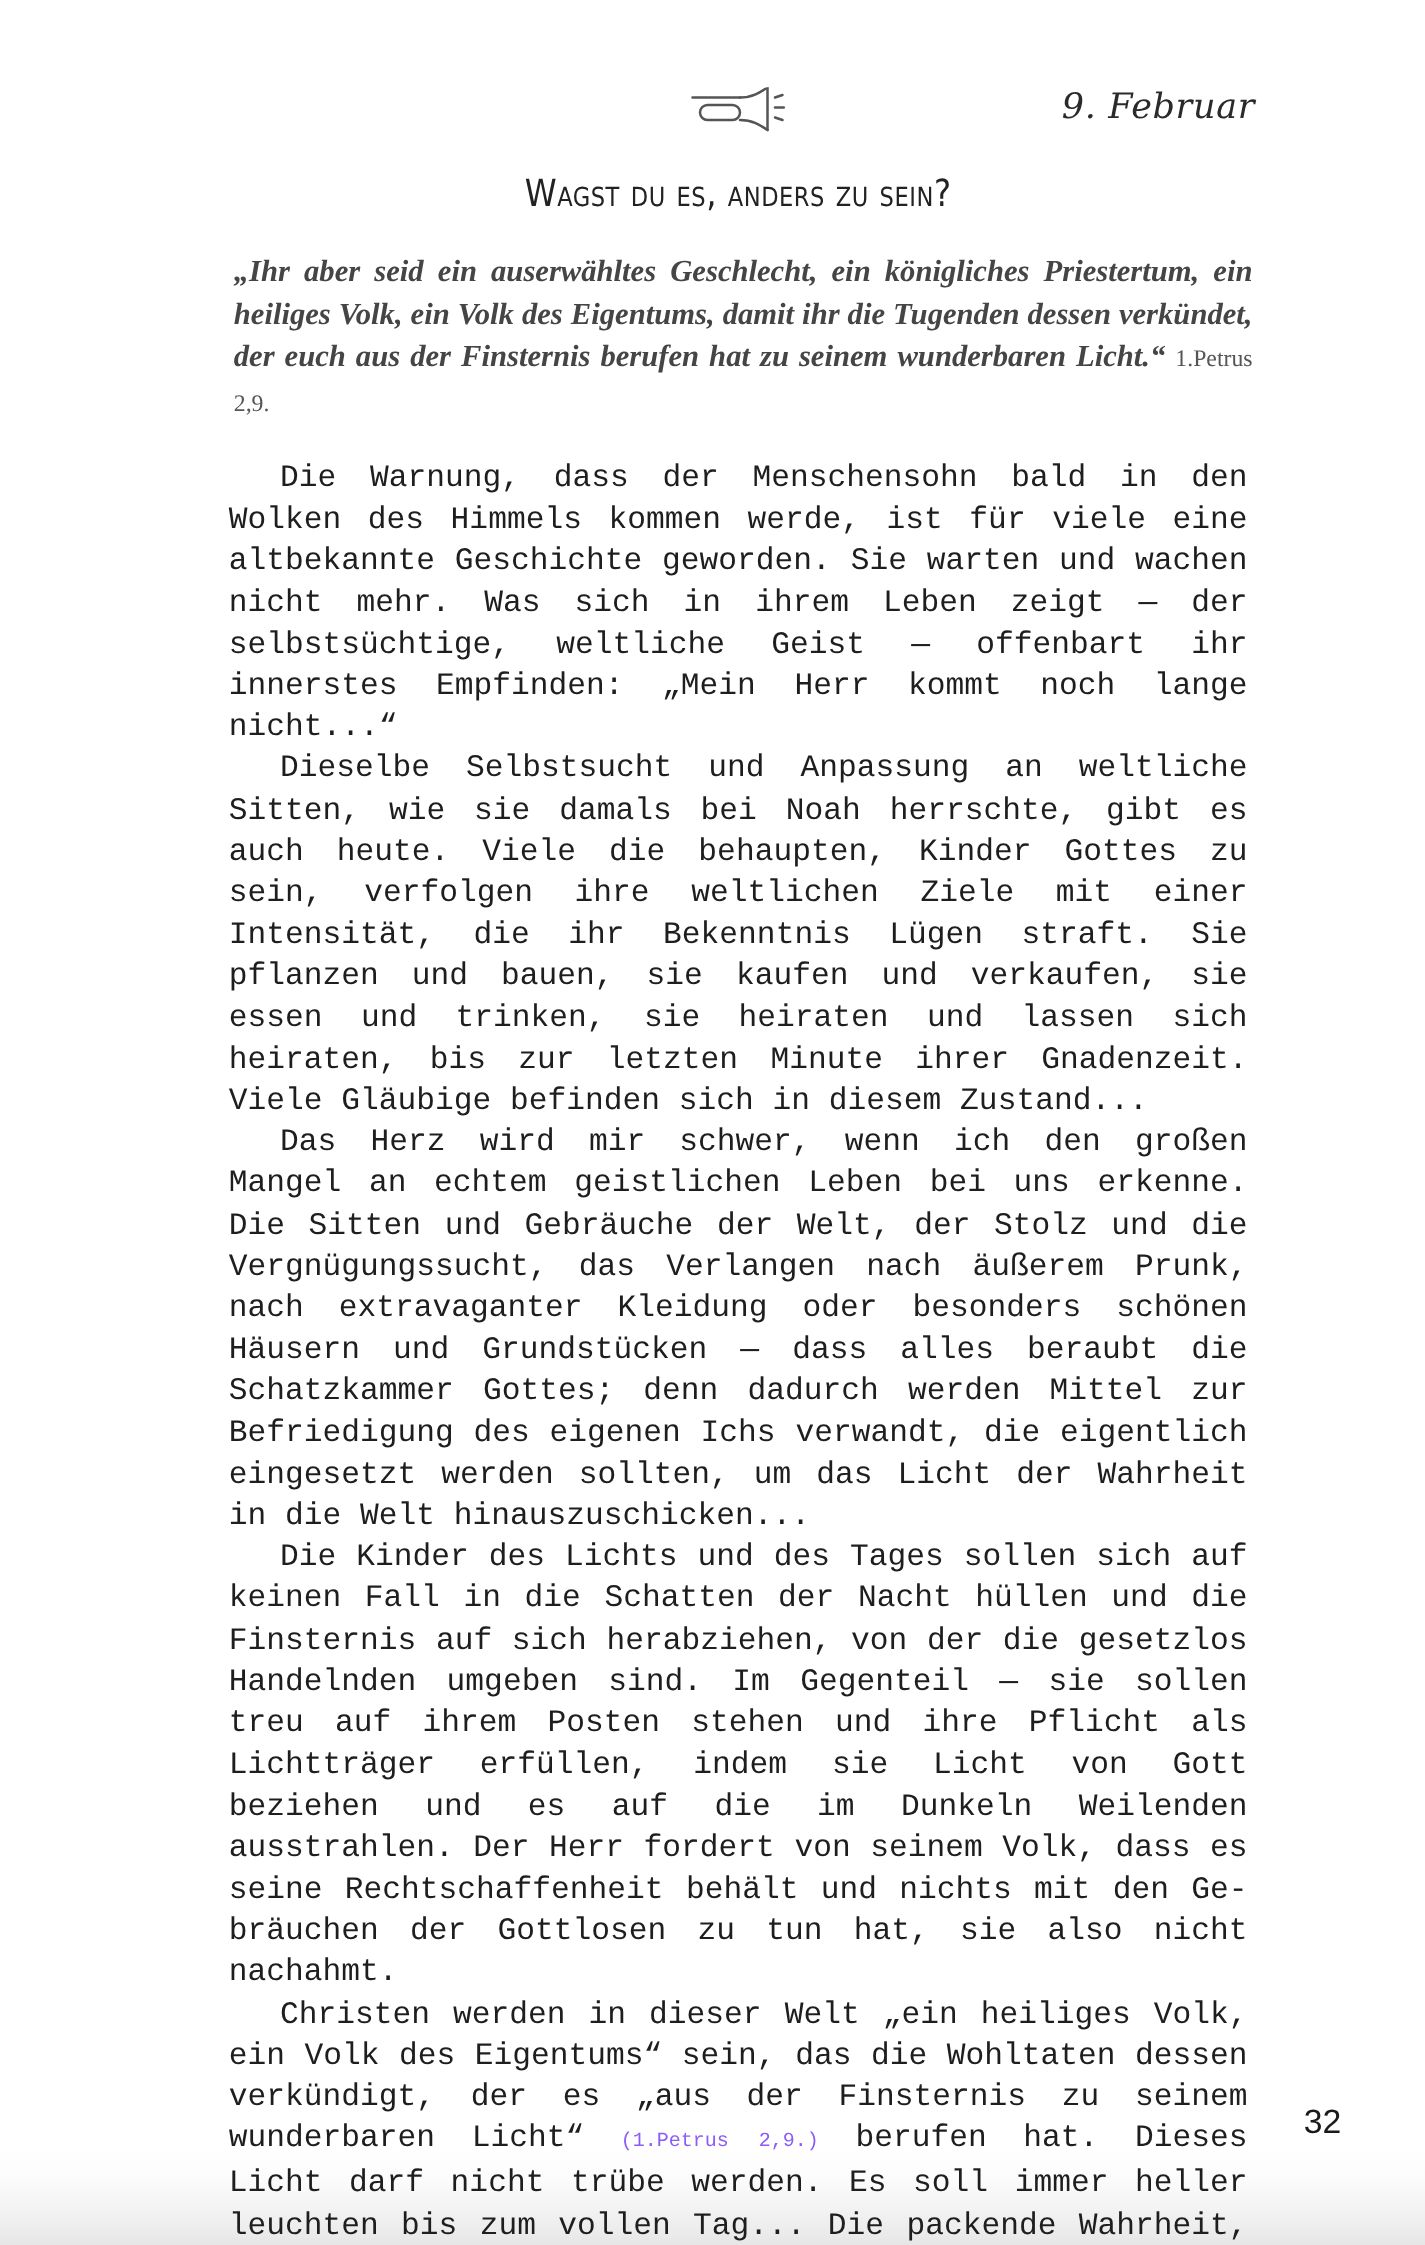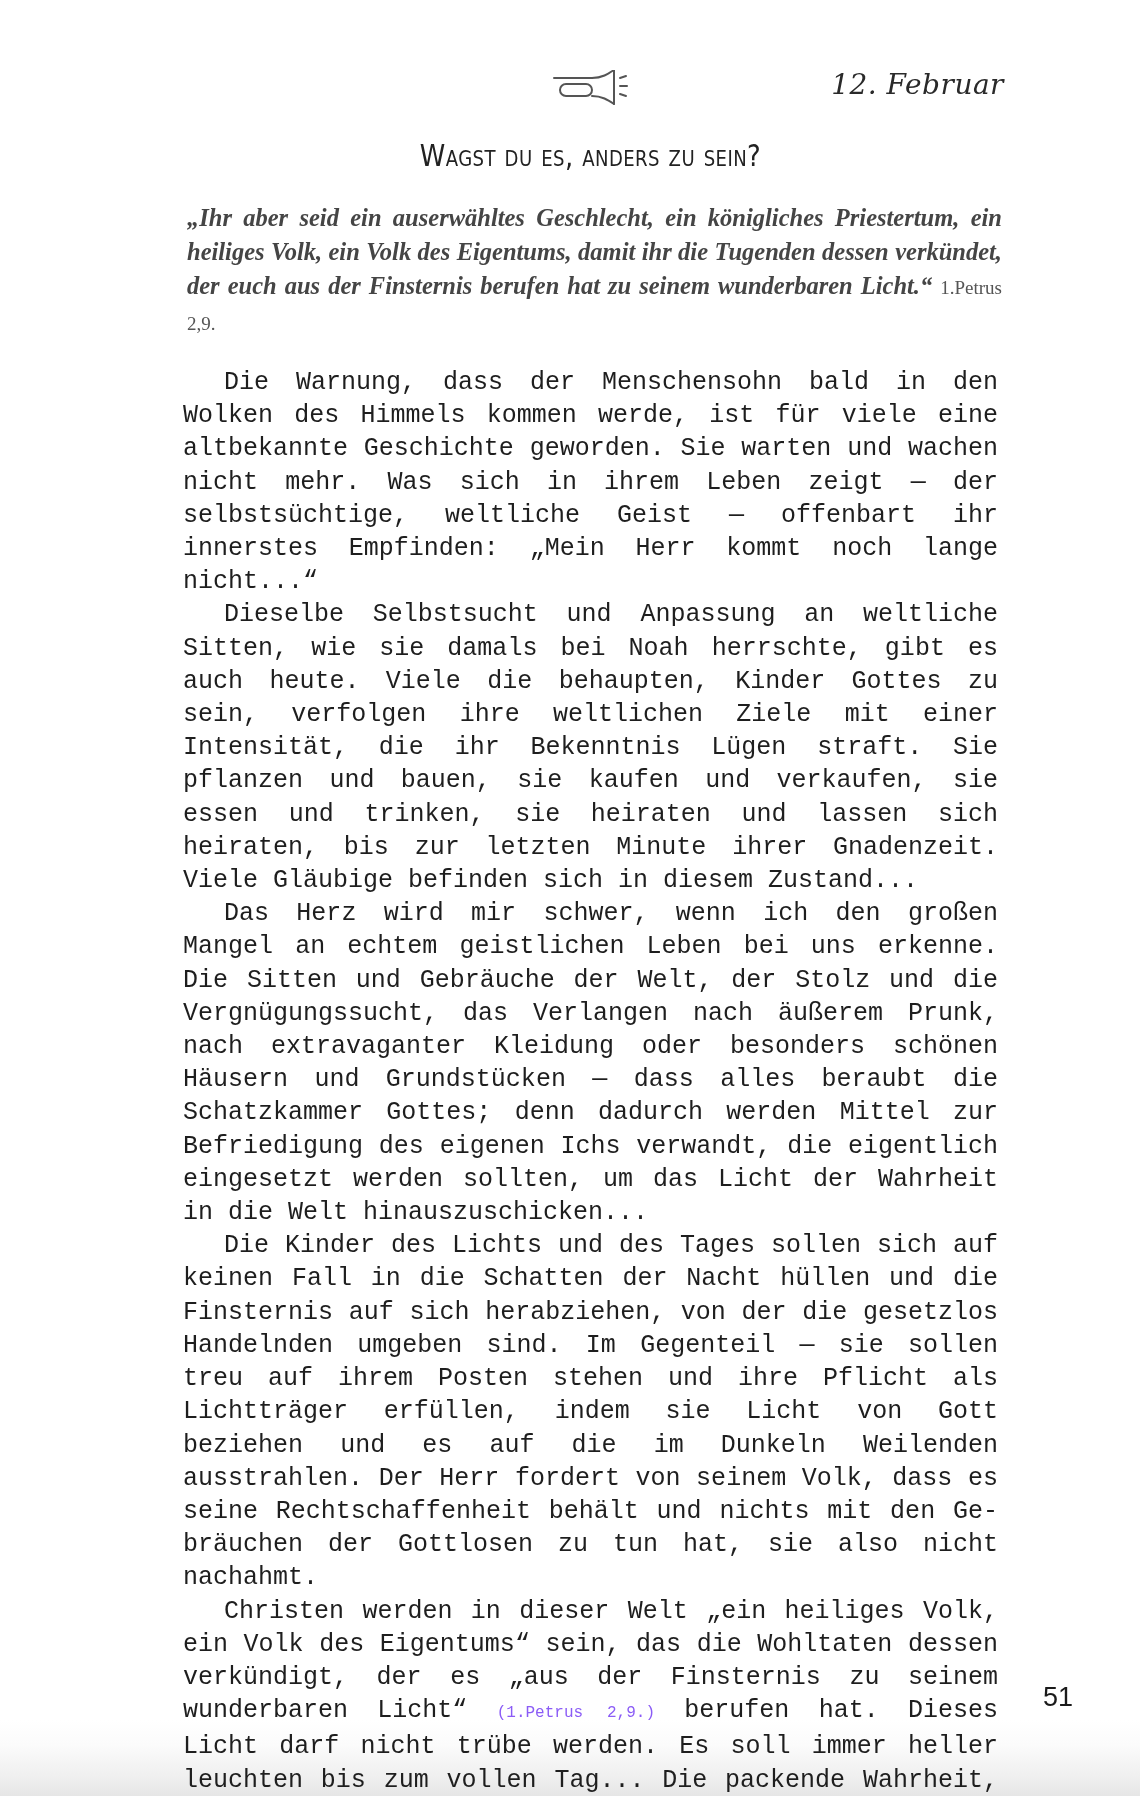--- a/index.html
+++ b/index.html
@@ -111,28 +111,28 @@
     <line x1="2" y1="8" x2="40" y2="8"></line>
     <rect x="8" y="14" width="32" height="12" rx="6" ry="6"></rect>
     <path d="M40 8 C 50 8, 56 4, 62 0"></path>
     <path d="M40 26 C 50 26, 56 30, 62 34"></path>
     <line x1="62" y1="0" x2="62" y2="34"></line>
     <line x1="68" y1="8" x2="74" y2="6"></line>
     <line x1="68" y1="16" x2="75" y2="16"></line>
     <line x1="68" y1="24" x2="74" y2="26"></line>
   </svg>
 
-  <div class="date">12. Februar</div>
+  <div class="date">9. Februar</div>
 
   <h1 class="title">Wagst du es, anders zu sein?</h1>
 
   <p class="quote"><span>„Ihr aber seid ein auserwähltes Geschlecht, ein königliches Priester­tum, ein heiliges Volk, ein Volk des Eigentums, damit ihr die Tugenden dessen verkündet, der euch aus der Finsternis berufen hat zu seinem wunderbaren Licht.“</span> <span class="ref">1.Petrus 2,9.</span></p>
 
   <div class="body">
     <p>Die Warnung, dass der Menschensohn bald in den Wolken des Himmels kommen werde, ist für viele eine altbekannte Geschichte geworden. Sie warten und wachen nicht mehr. Was sich in ihrem Leben zeigt — der selbstsüchtige, weltliche Geist — offenbart ihr innerstes Empfinden: „Mein Herr kommt noch lange nicht...“</p>
     <p>Dieselbe Selbstsucht und Anpassung an weltliche Sitten, wie sie damals bei Noah herrschte, gibt es auch heute. Viele die behaup­ten, Kinder Gottes zu sein, verfolgen ihre weltlichen Ziele mit einer Intensität, die ihr Bekenntnis Lügen straft. Sie pflanzen und bauen, sie kaufen und verkaufen, sie essen und trinken, sie heiraten und lassen sich heiraten, bis zur letzten Minute ihrer Gnadenzeit. Viele Gläubige befinden sich in diesem Zustand...</p>
     <p>Das Herz wird mir schwer, wenn ich den großen Mangel an echtem geistlichen Leben bei uns erkenne. Die Sitten und Gebräuche der Welt, der Stolz und die Vergnügungssucht, das Verlangen nach äußerem Prunk, nach extravaganter Kleidung oder besonders schö­nen Häusern und Grundstücken — dass alles beraubt die Schatz­kammer Gottes; denn dadurch werden Mittel zur Befriedigung des eigenen Ichs verwandt, die eigentlich eingesetzt werden sollten, um das Licht der Wahrheit in die Welt hinauszuschicken...</p>
     <p>Die Kinder des Lichts und des Tages sollen sich auf keinen Fall in die Schatten der Nacht hüllen und die Finsternis auf sich herab­ziehen, von der die gesetzlos Handelnden umgeben sind. Im Gegen­teil — sie sollen treu auf ihrem Posten stehen und ihre Pflicht als Lichtträger erfüllen, indem sie Licht von Gott beziehen und es auf die im Dunkeln Weilenden ausstrahlen. Der Herr fordert von seinem Volk, dass es seine Rechtschaffenheit behält und nichts mit den Ge­bräuchen der Gottlosen zu tun hat, sie also nicht nachahmt.</p>
     <p><span>Christen werden in dieser Welt „ein heiliges Volk, ein Volk des Eigentums“ sein, das die Wohltaten dessen verkündigt, der es „aus der Finsternis zu seinem wunderbaren Licht“</span> <span class="ref">(1.Petrus 2,9.)</span> <span>berufen hat. Dieses Licht darf nicht trübe werden. Es soll immer heller leuchten bis zum vollen Tag... Die packende Wahrheit, die uns jahrelang in den Ohren geklungen hat: „Der Herr steht vor der Tür, also seid bereit!“ ist heute nicht weniger wahr als zu der Zeit, als wir zum ersten Mal die Botschaft hörten.</span> <span class="ref">— Testimonies for the Church V, 9-14.</span></p>
   </div>
 
-  <div class="page-number">51</div>
+  <div class="page-number">32</div>
 </div>
 
 </body></html>

